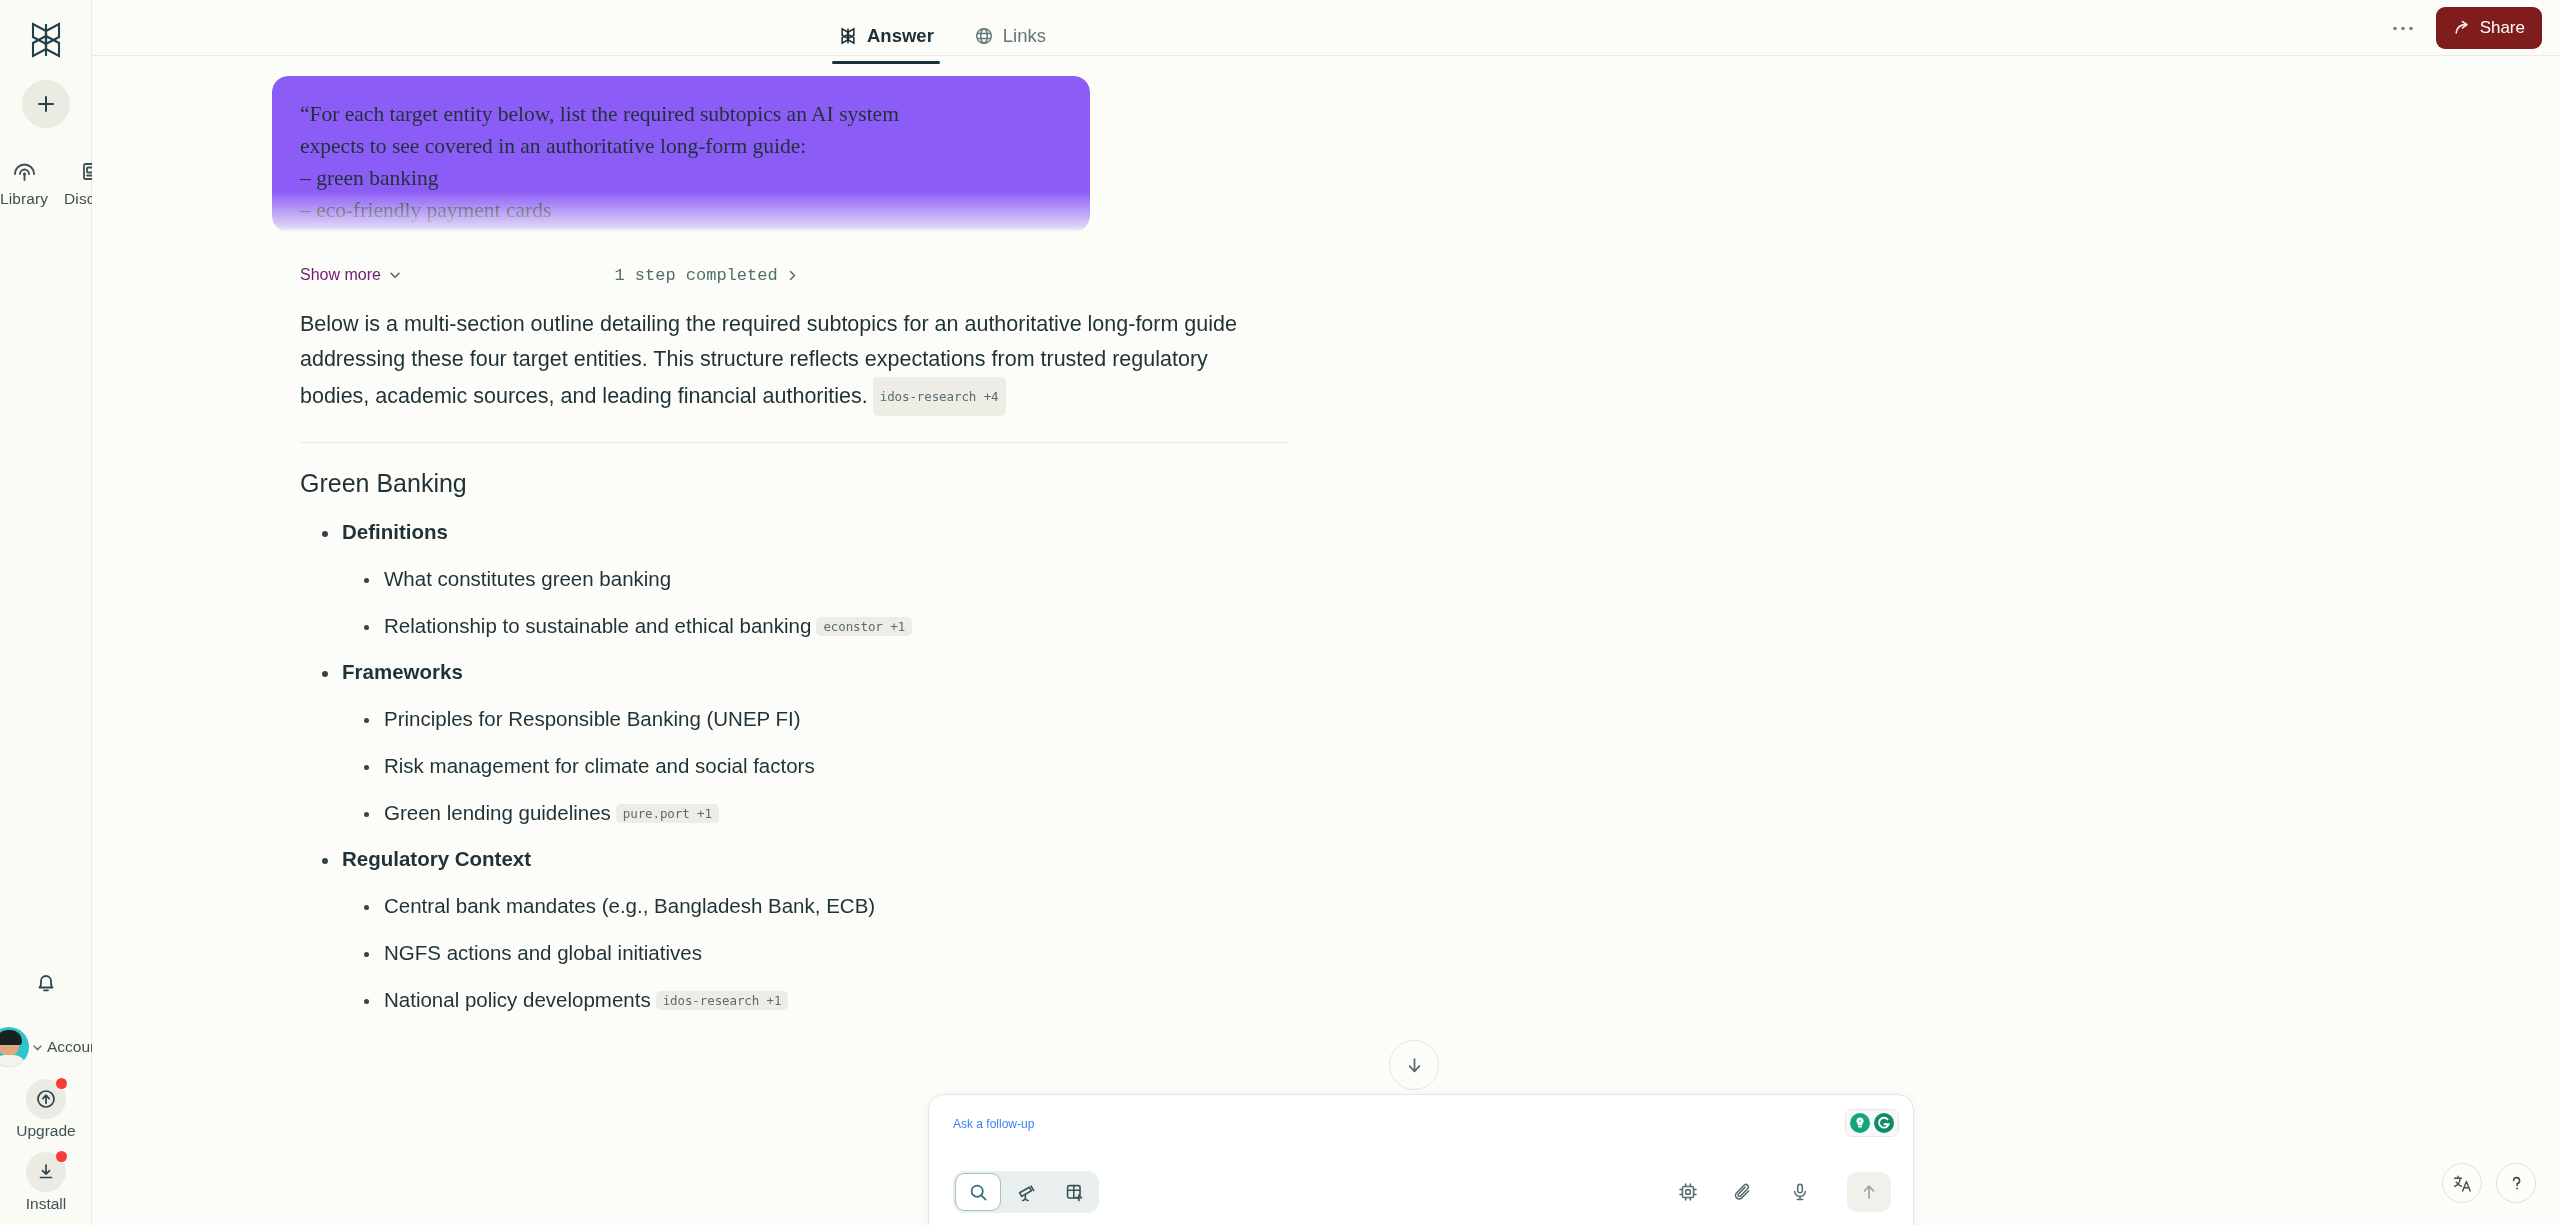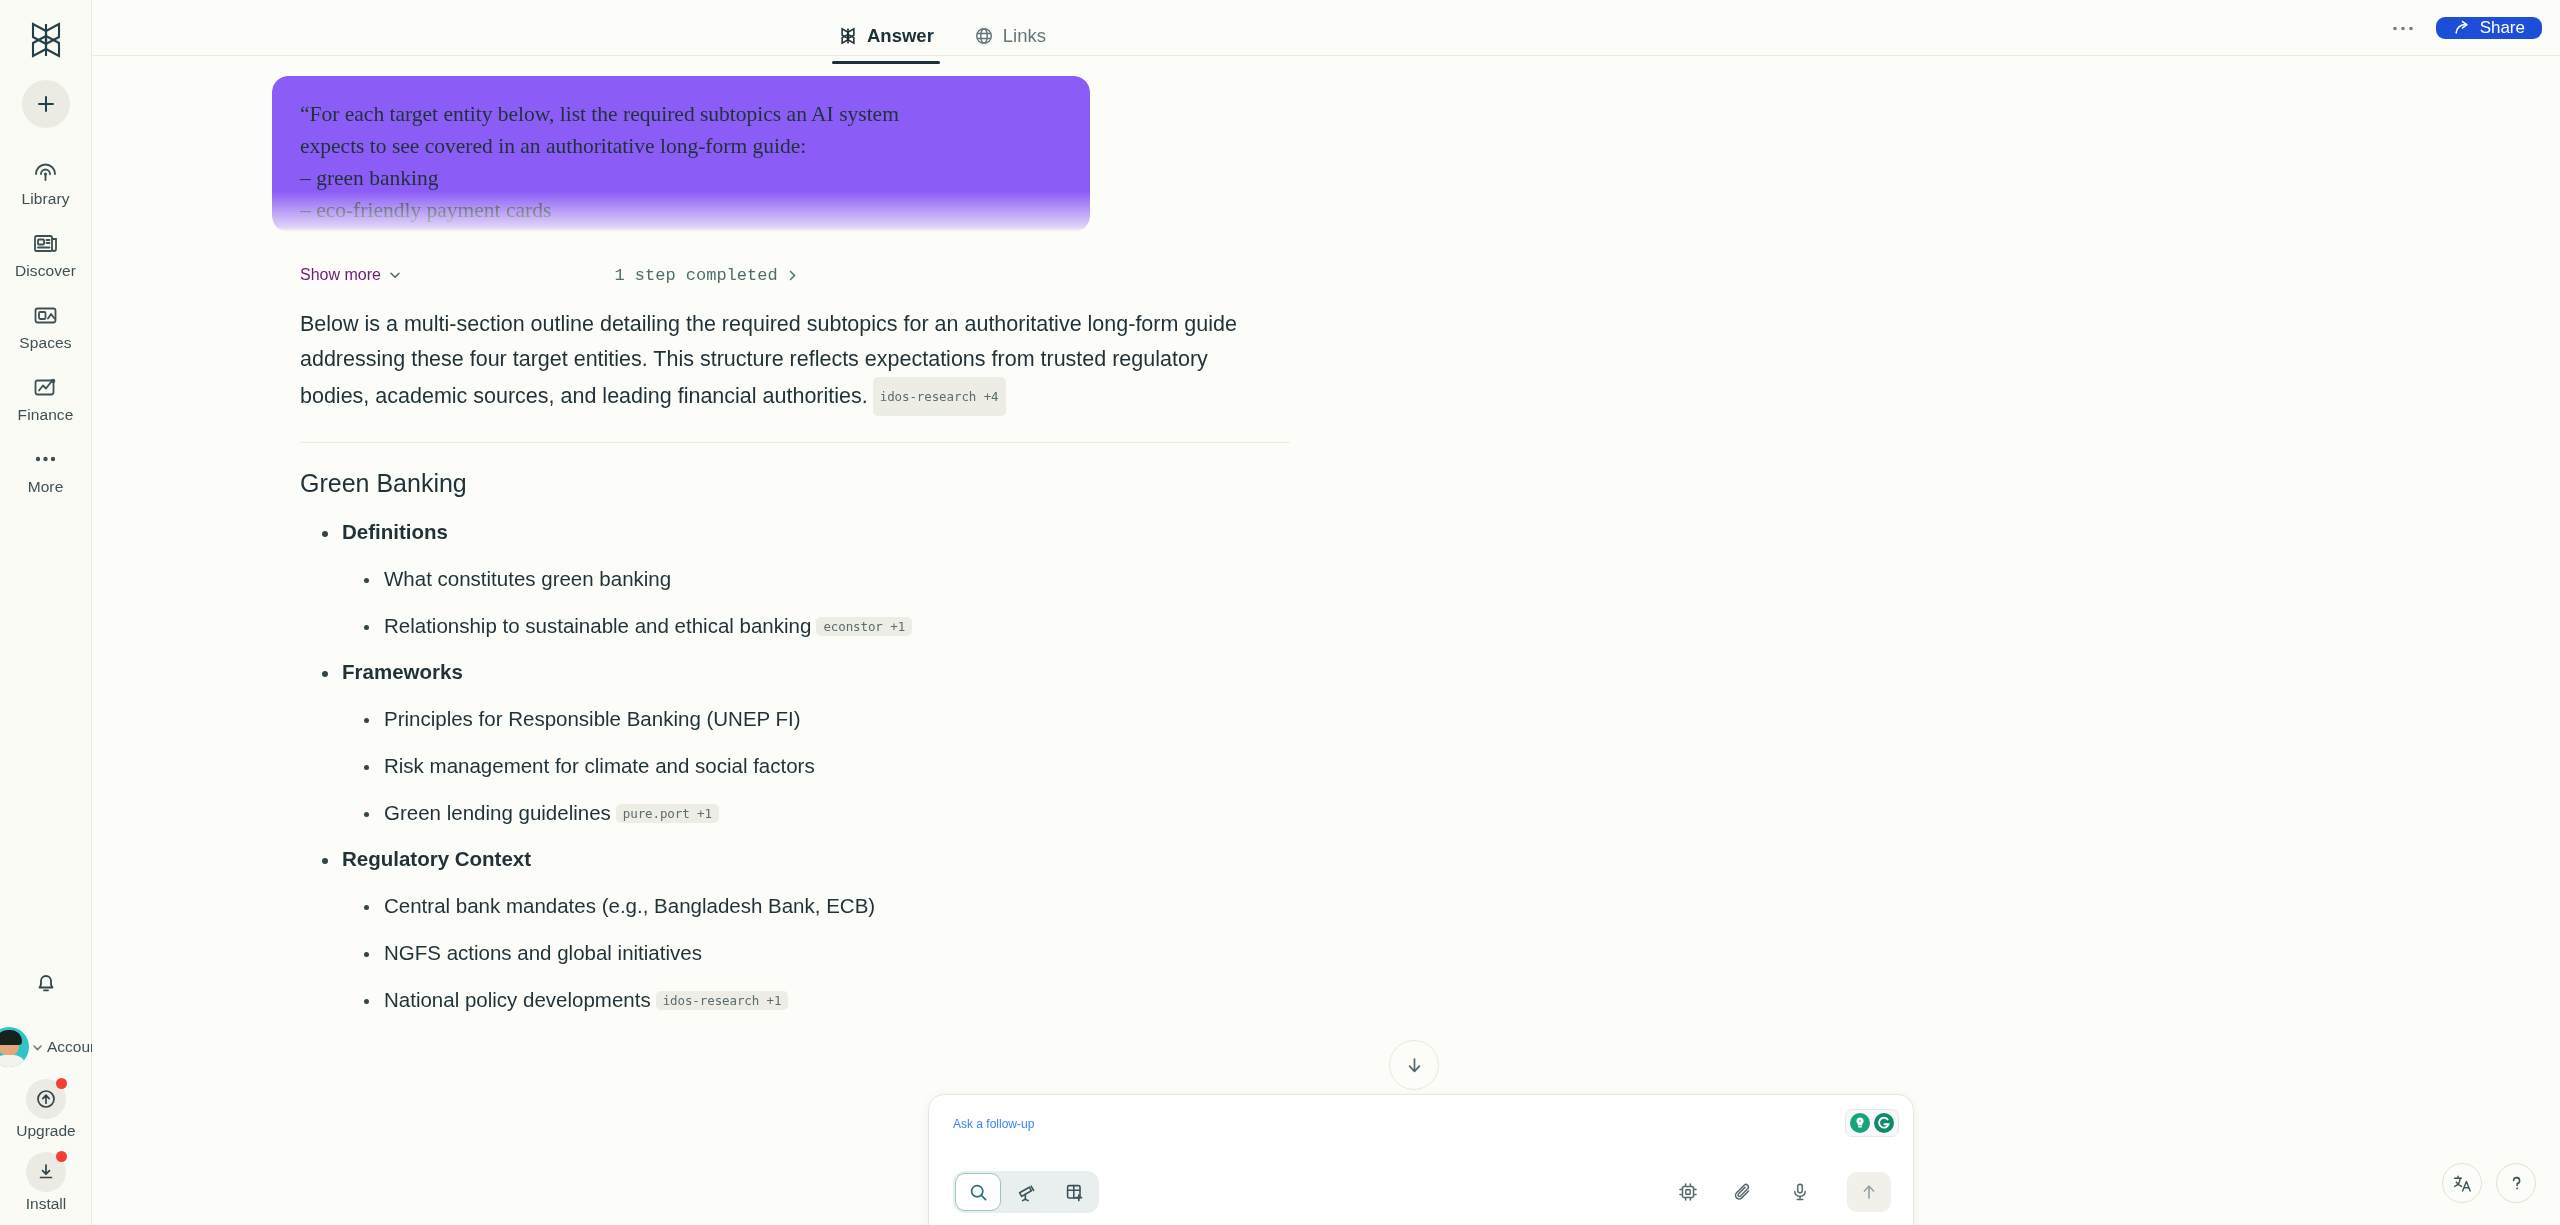--- a/index.html
+++ b/index.html
@@ -21,21 +21,21 @@
     position: relative;
   }
   .logo { margin-top: 14px; width: 52px; height: 52px; display:flex; align-items:center; justify-content:center; }
   .new-btn {
     margin-top: 14px;
     width: 48px; height: 48px; border-radius: 50%;
     background: #ebeae3;
     display: flex; align-items: center; justify-content: center;
     cursor: pointer;
   }
-  .nav { margin-top: 26px; display: flex; flex-direction: column; align-items: center; gap: 16px; width: 100%;}
+  .nav { margin-top: 26px; display: flex; flex-direction: row; align-items: center; gap: 16px; width: 100%;}
   .nav-item {
     width: 100%; display: flex; flex-direction: column; align-items: center;
     gap: 4px; cursor: pointer; padding: 2px 0;
   }
   .nav-item .ico { width: 30px; height: 30px; display:flex; align-items:center; justify-content:center; }
   .nav-label { font-size: 15.5px; color: #3f5054; letter-spacing: .1px; }
 
   .sidebar-bottom {
     position: absolute; bottom: 0; left: 0; width: 92px;
     display: flex; flex-direction: column; align-items: center; gap: 12px;
@@ -73,22 +73,22 @@
     display:flex; align-items:center; gap: 9px; cursor: pointer;
     font-size: 18.5px; color: #64767a; position: relative; padding: 0 2px;
   }
   .tab.active { color: #1c3038; font-weight: 600; }
   .tab.active::after {
     content:""; position:absolute; left:-4px; right:-4px; bottom:0; height:3px; background:#1c3038; border-radius:2px;
   }
   .top-right { position:absolute; right: 18px; top: 0; height:56px; display:flex; align-items:center; gap: 16px; }
   .dots-btn { width:34px; height:34px; display:flex; align-items:center; justify-content:center; cursor:pointer; color:#6f7f82; font-size:22px; letter-spacing:1.5px;}
   .share-btn {
-    background: #1d4ed8; color: #fff; border-radius: 9px;
-    height: 22px; padding: 0 17px; display:flex; align-items:center; gap:9px;
+    background: #7f1d1d; color: #fff; border-radius: 9px;
+    height: 42px; padding: 0 17px; display:flex; align-items:center; gap:9px;
     font-size: 17px; cursor: pointer; font-weight: 500;
   }
 
   
   .content { position: relative; padding-top: 0; }
 
   .query-card {
     margin-top: 20px; width: 818px; margin-left: 180px;
     background: #8b5cf6; border-radius: 16px;
     padding: 22px 28px 6px 28px; position: relative;

